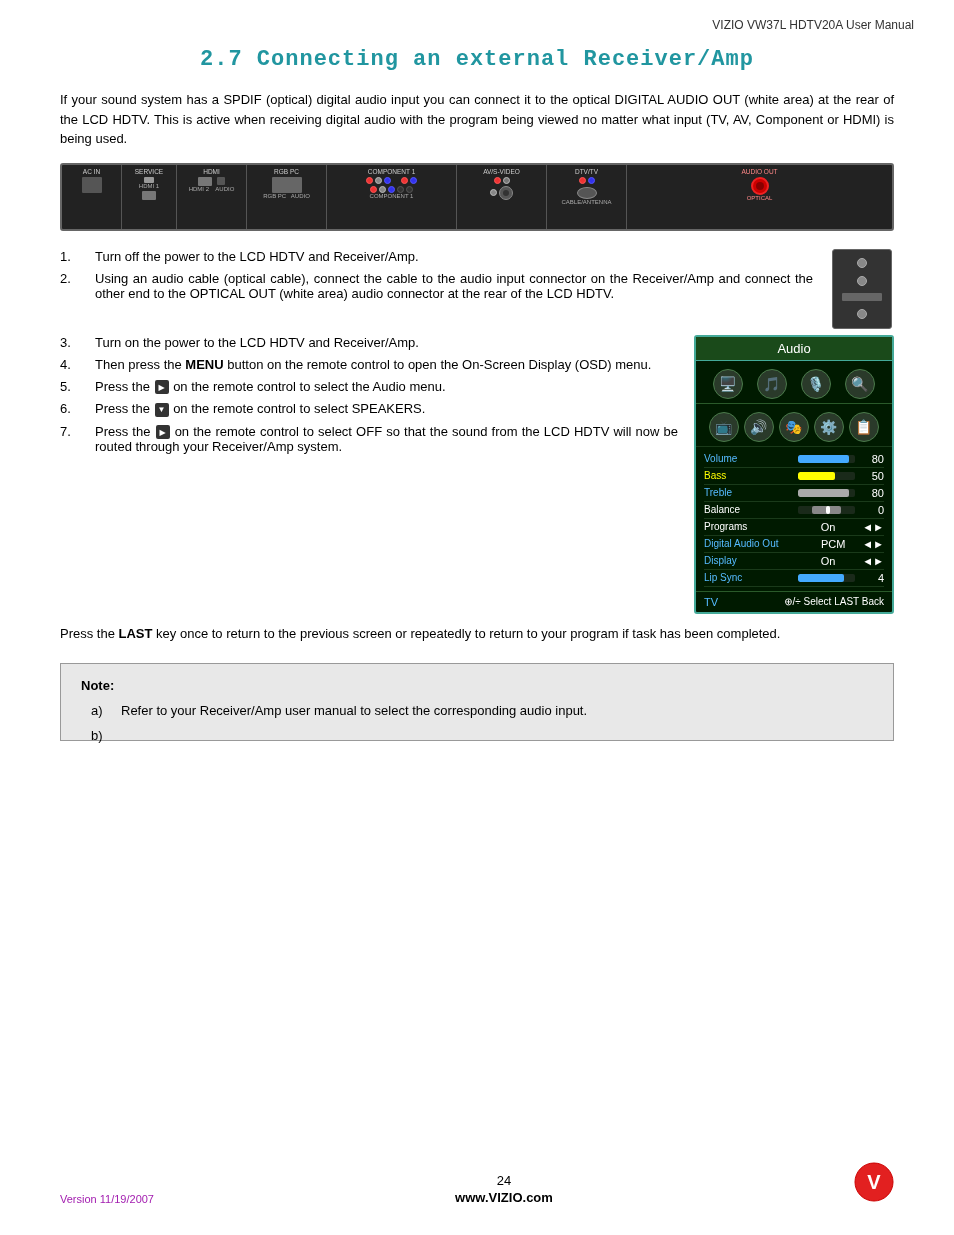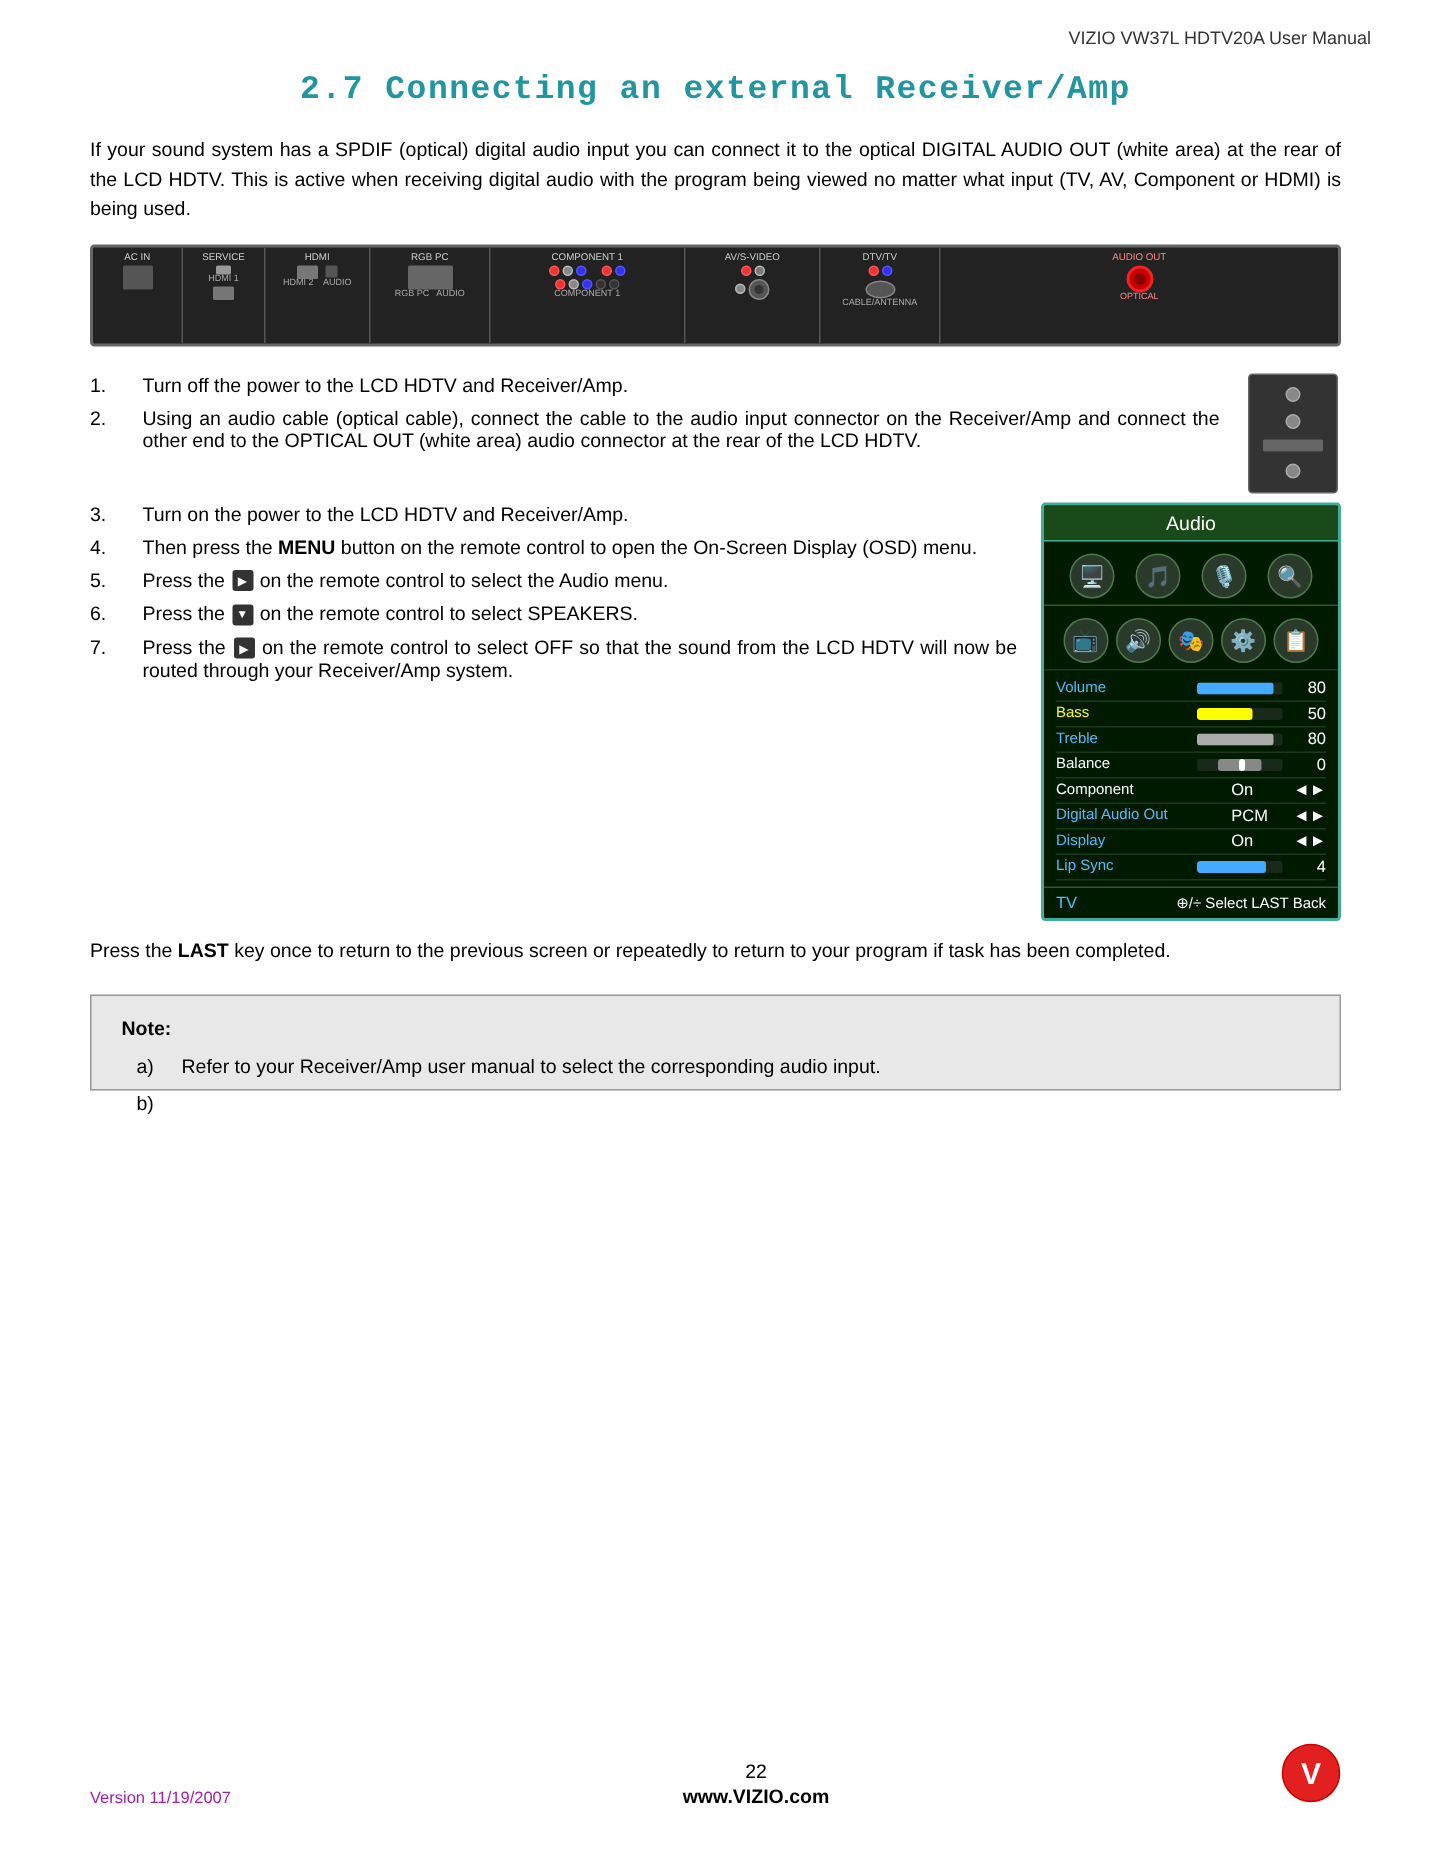--- a/index.html
+++ b/index.html
@@ -193,21 +193,21 @@
       font-size: 13px;
       line-height: 1.5;
       text-align: justify;
       margin-top: 10px;
       margin-bottom: 20px;
     }
 
     .note-box {
       border: 1px solid #999;
       background: #e8e8e8;
-      padding: 14px 20px 0 20px;
+      padding: 14px 20px 14px 20px;
       margin-top: 15px;
       margin-bottom: 20px;
     }
 
     .note-title {
       font-size: 13px;
       font-weight: bold;
       margin-bottom: 8px;
     }
 
@@ -584,21 +584,21 @@
                 <span class="osd-row-label white-label">Balance</span>
                 <div class="osd-bar-container">
                   <div class="osd-bar bar-balance" style="width:50%;margin-left:25%;">
                     <div style="width:4px;height:100%;background:#fff;margin-left:48%;border-radius:2px;"></div>
                   </div>
                 </div>
                 <span class="osd-value">0</span>
               </div>
 
               <div class="osd-row">
-                <span class="osd-row-label white-label">Component</span>
+                <span class="osd-row-label white-label">Programs</span>
                 <span class="osd-text-value">On</span>
                 <span class="osd-arrow">◄►</span>
               </div>
 
               <div class="osd-row">
                 <span class="osd-row-label" style="width:100px;">Digital Audio Out</span>
                 <span class="osd-text-value">PCM</span>
                 <span class="osd-arrow">◄►</span>
               </div>
 
@@ -643,21 +643,21 @@
         <span class="note-letter">b)</span>
       </li>
     </ul>
   </div>
 
 </div>
 
 <div class="page-footer">
   <div class="footer-version">Version 11/19/2007</div>
   <div class="footer-center">
-    <div class="page-num">22</div>
+    <div class="page-num">24</div>
     <div class="website">www.VIZIO.com</div>
   </div>
 
   <div>
     <svg width="40" height="40" viewBox="0 0 40 40">
       <circle cx="20" cy="20" r="19" fill="#e22020" stroke="#c00" stroke-width="1"></circle>
       <text x="20" y="27" text-anchor="middle" font-size="20" font-weight="bold" fill="white" font-family="Arial">V</text>
     </svg>
   </div>
 </div>

